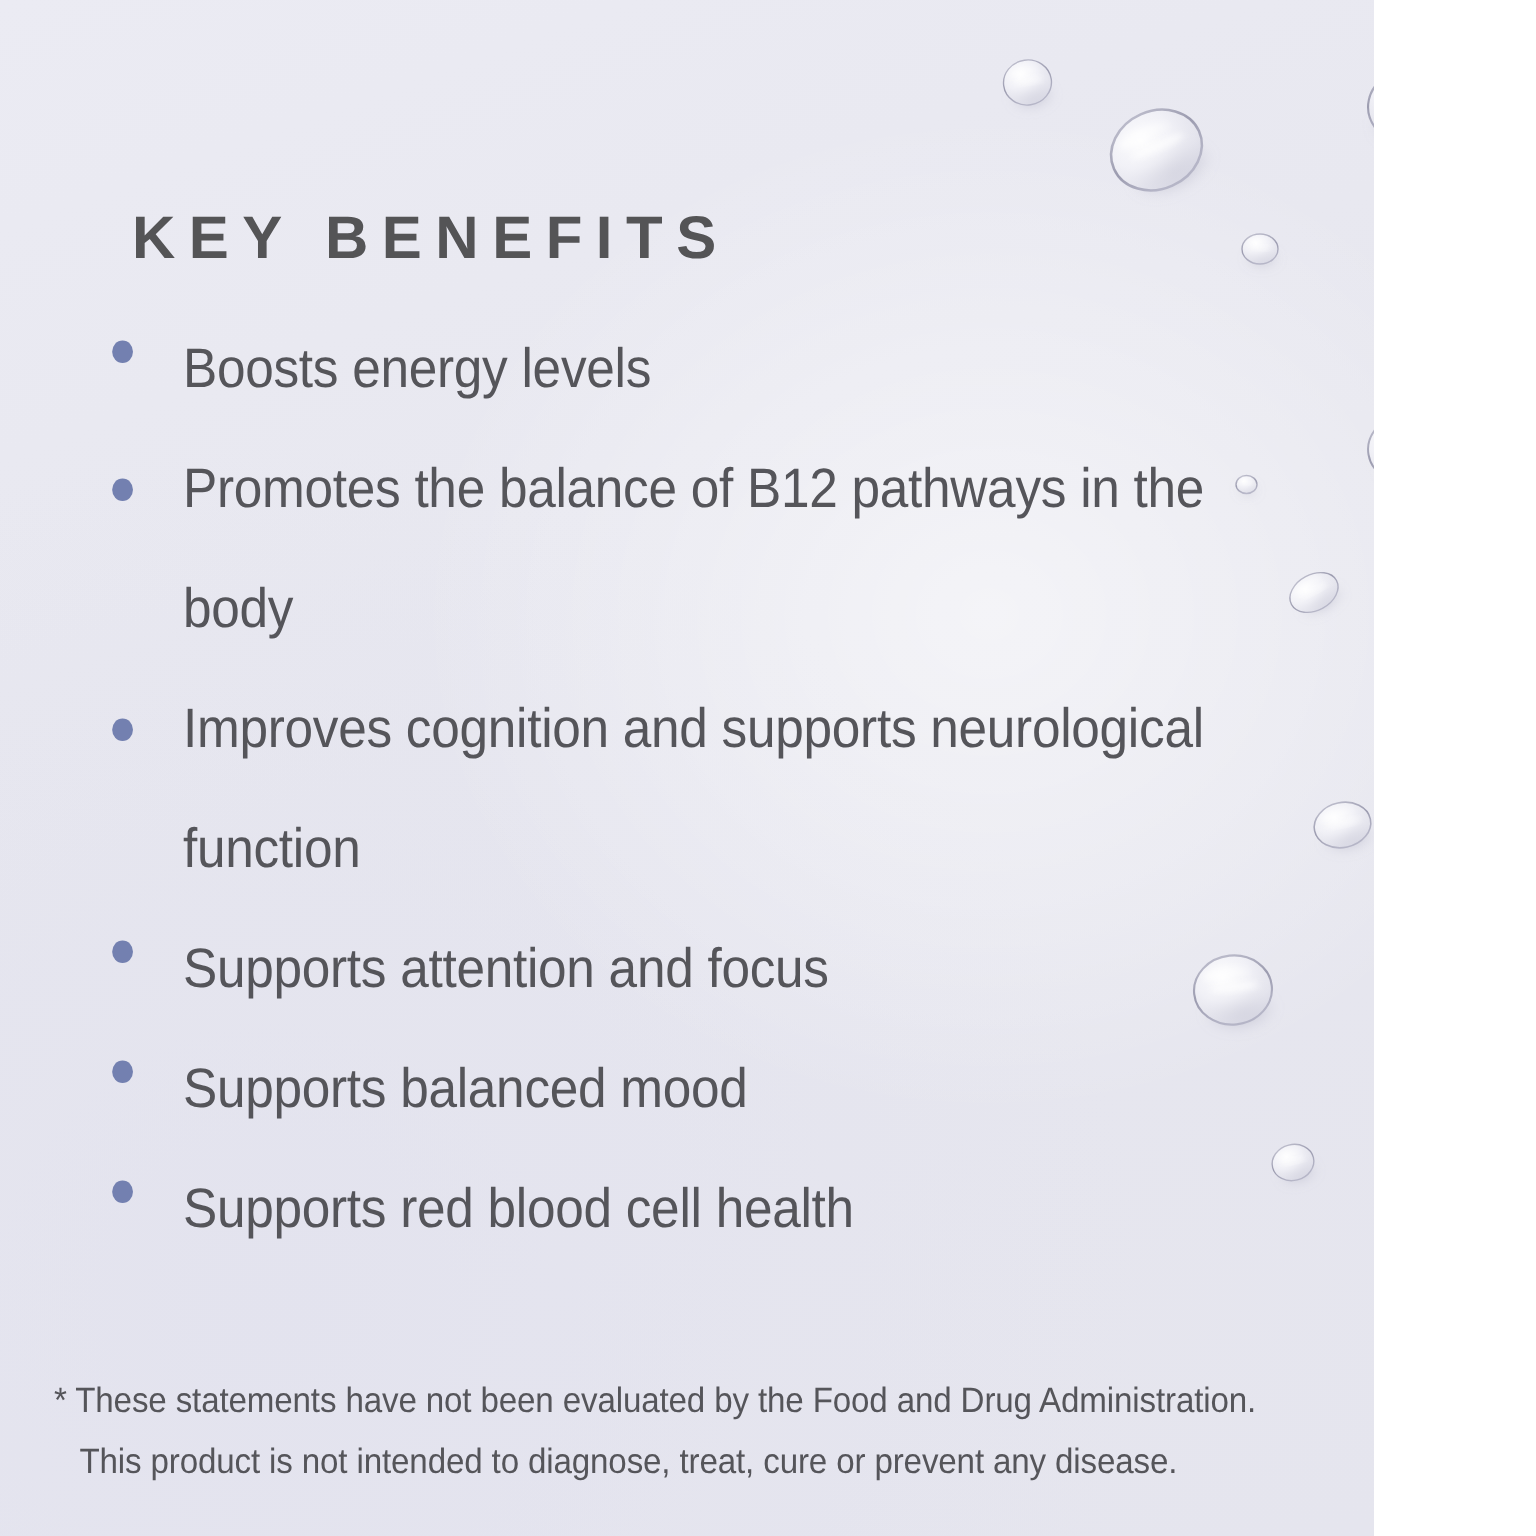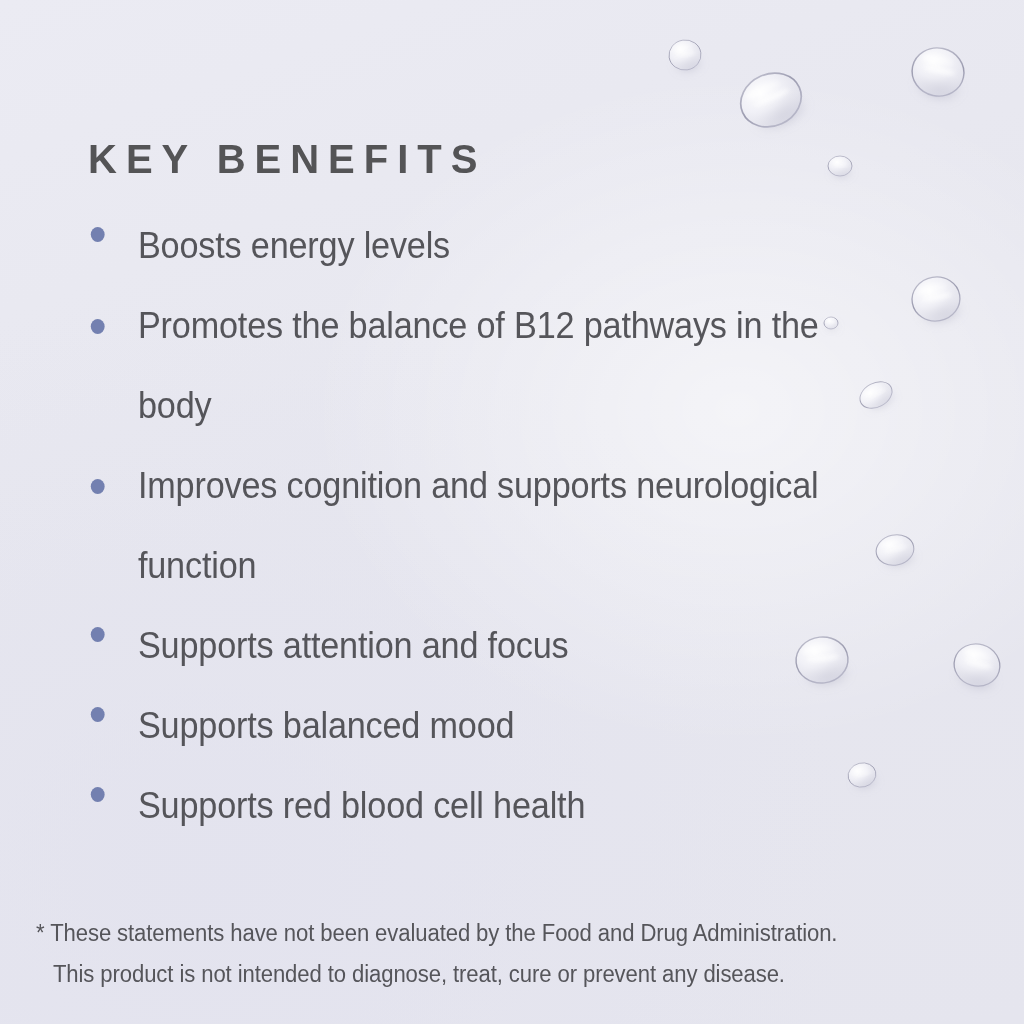--- a/index.html
+++ b/index.html
@@ -9,21 +9,21 @@
   }
   body {
     width: 1024px;
     height: 1024px;
     overflow: hidden;
     font-family: "Liberation Sans", sans-serif;
   }
 
   #card {
     position: relative;
-    width: 1024px;
+    width: 916px;
     height: 1024px;
     background: #e9e9f1;
     overflow: hidden;
   }
 
   
   #bg-wash {
     position: absolute;
     inset: 0;
     background:
@@ -59,21 +59,21 @@
     font-size: 40px;
     font-weight: bold;
     letter-spacing: 9px;
     color: #545456;
     line-height: 1;
     white-space: nowrap;
   }
 
   #benefits-list {
     position: absolute;
-    left: 88px;
+    left: 72px;
     top: 206px;
     width: 840px;
     list-style: none;
     margin: 0;
     padding: 0;
   }
 
   .benefit-item {
     position: relative;
     padding-left: 54px;

